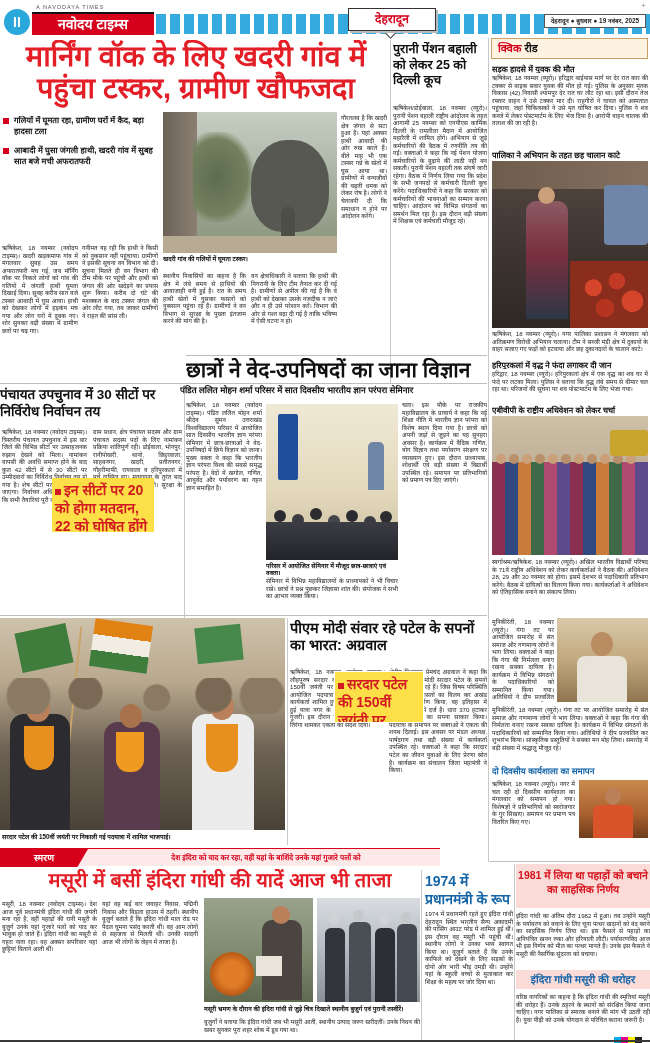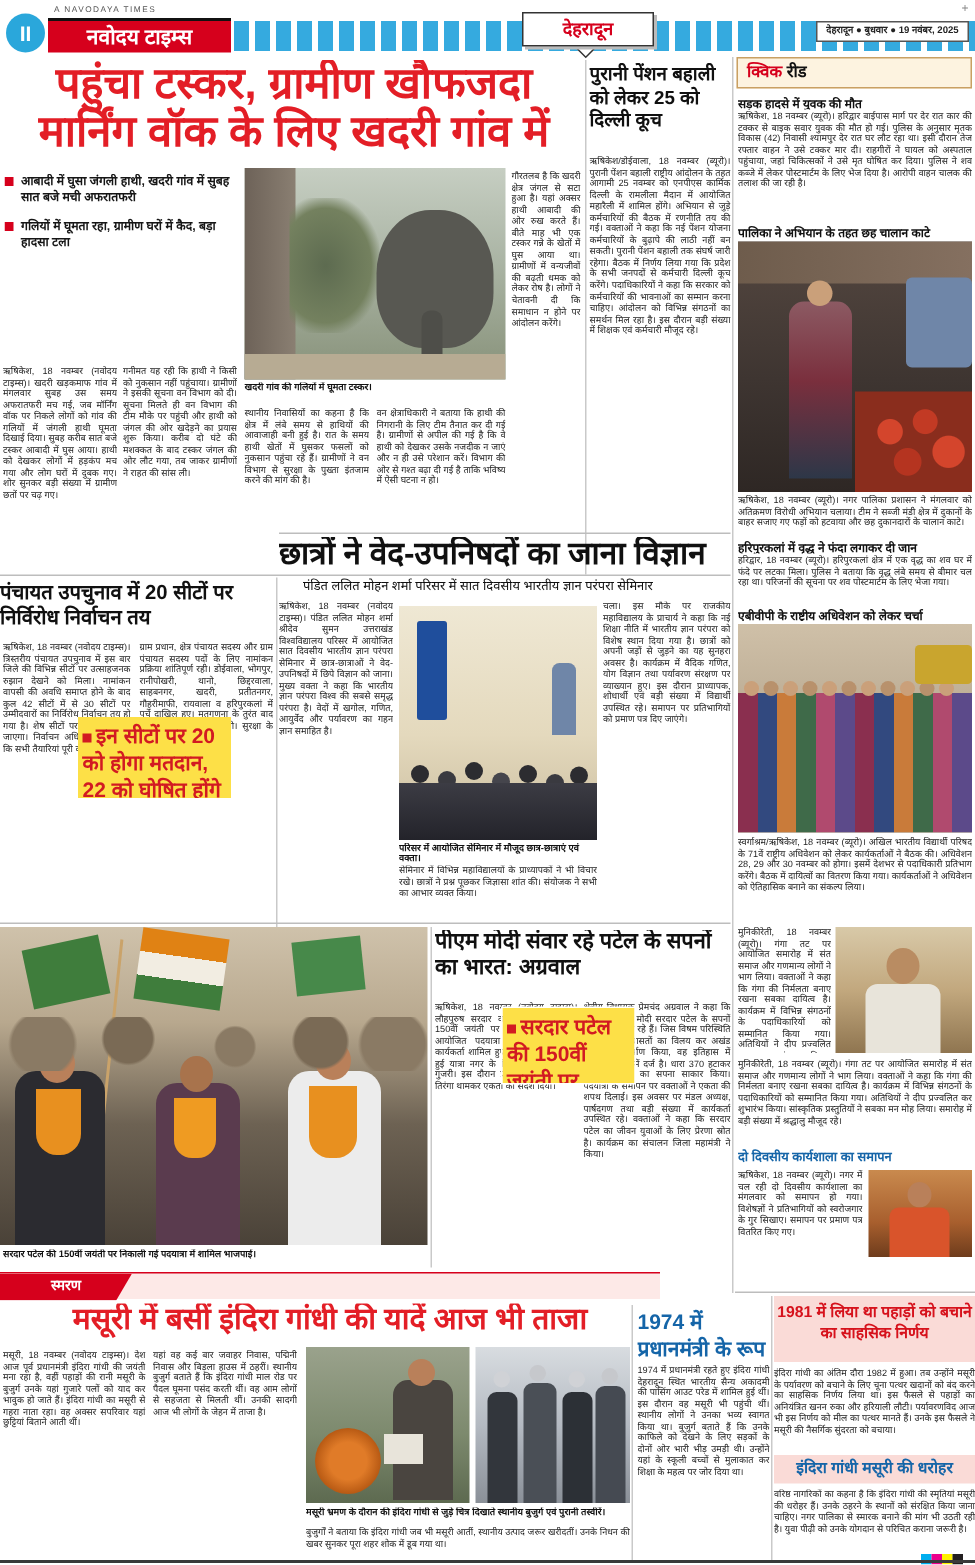--- a/index.html
+++ b/index.html
@@ -33,32 +33,32 @@
 <div class="abs" style="left:348px;top:8px;width:88px;height:23px;background:#fff;border:1px solid #333;box-shadow:2px 2px 0 #bbb;color:#d6001c;font-weight:bold;font-size:12px;text-align:center;line-height:21px;z-index:3;overflow:hidden">
   <span>देहरादून</span>
 </div>
 <div class="abs" style="left:386px;top:28px;width:9px;height:9px;background:#fff;border:1px solid #333;transform:rotate(45deg);z-index:2"></div>
 <div class="abs" style="left:544px;top:14px;width:102px;height:14px;background:#fff;border:1px solid #555;font-size:6.4px;font-weight:bold;color:#222;text-align:center;line-height:12px;z-index:3;overflow:hidden">
   <span style="color:#222">देहरादून ● बुधवार ● 19 नवंबर, 2025</span>
 </div>
 <div class="abs" style="left:641px;top:1px;font-size:8px;color:#888">+</div>
 
 <div class="abs hl-red" style="left:2px;top:40px;width:388px;height:72px;font-size:29px;line-height:1.12">
+  <div>मार्निंग वॉक के लिए खदरी गांव में</div>
   <div>पहुंचा टस्कर, ग्रामीण खौफजदा</div>
-  <div>मार्निंग वॉक के लिए खदरी गांव में</div>
 </div>
 
 <div class="abs" style="left:3px;top:116px;width:155px;height:122px;overflow:hidden">
   <div class="bullet-item">
     <span class="sq"></span>
-    <span>आबादी में घुसा जंगली हाथी, खदरी गांव में सुबह सात बजे मची अफरातफरी</span>
+    <span>गलियों में घूमता रहा, ग्रामीण घरों में कैद, बड़ा हादसा टला</span>
   </div>
   <div class="bullet-item">
     <span class="sq"></span>
-    <span>गलियों में घूमता रहा, ग्रामीण घरों में कैद, बड़ा हादसा टला</span>
+    <span>आबादी में घुसा जंगली हाथी, खदरी गांव में सुबह सात बजे मची अफरातफरी</span>
   </div>
 </div>
 
 <div class="photo" style="left:163px;top:112px;width:174px;height:141px;background:linear-gradient(180deg,#c6cec2 0%,#aab4a4 45%,#879179 100%)">
   <div class="abs" style="left:0;top:0;width:34px;height:141px;background:linear-gradient(90deg,#6d6258,#8a7f72)"></div>
   <div class="abs" style="left:30px;top:20px;width:60px;height:90px;background:radial-gradient(ellipse at 40% 50%,#5d6b50 0%,#74815f 60%,transparent 75%)"></div>
   <div class="abs" style="left:88px;top:28px;width:78px;height:92px;background:#585852;border-radius:46% 46% 40% 40%"></div>
   <div class="abs" style="left:118px;top:95px;width:14px;height:42px;background:#4e4e49;border-radius:6px"></div>
   <div class="abs" style="left:0;top:124px;width:174px;height:17px;background:#b7ab93"></div>
 </div>
@@ -110,31 +110,31 @@
 <div class="abs bt" style="left:492px;top:706px;width:156px;height:56px">मुनिकीरेती, 18 नवम्बर (ब्यूरो)। गंगा तट पर आयोजित समारोह में संत समाज और गणमान्य लोगों ने भाग लिया। वक्ताओं ने कहा कि गंगा की निर्मलता बनाए रखना सबका दायित्व है। कार्यक्रम में विभिन्न संगठनों के पदाधिकारियों को सम्मानित किया गया। अतिथियों ने दीप प्रज्वलित कर शुभारंभ किया। सांस्कृतिक प्रस्तुतियों ने सबका मन मोह लिया। समारोह में बड़ी संख्या में श्रद्धालु मौजूद रहे।</div>
 <div class="abs sh" style="left:492px;top:765px;width:156px;height:11px;font-size:8.6px;color:#1565a8">दो दिवसीय कार्यशाला का समापन</div>
 <div class="photo" style="left:579px;top:780px;width:69px;height:58px;background:linear-gradient(180deg,#c98a4e 0%,#a85f2e 60%,#6e3c1c 100%)">
   <div class="abs" style="left:26px;top:8px;width:16px;height:17px;background:#b9805a;border-radius:50%"></div>
   <div class="abs" style="left:14px;top:25px;width:40px;height:33px;background:#d9542b;border-radius:6px 6px 0 0"></div>
 </div>
 <div class="abs bt" style="left:492px;top:780px;width:83px;height:60px">ऋषिकेश, 18 नवम्बर (ब्यूरो)। नगर में चल रही दो दिवसीय कार्यशाला का मंगलवार को समापन हो गया। विशेषज्ञों ने प्रतिभागियों को स्वरोजगार के गुर सिखाए। समापन पर प्रमाण पत्र वितरित किए गए।</div>
 <div class="abs hline" style="left:490px;top:861px;width:160px;height:1px"></div>
 
 <div class="abs hline" style="left:0;top:383px;width:487px;height:1px"></div>
-<div class="abs hl-dark" style="left:0;top:387px;width:182px;height:36px;font-size:13.5px;line-height:1.25;text-align:left">पंचायत उपचुनाव में 20 सीटों पर निर्विरोध निर्वाचन तय</div>
+<div class="abs hl-dark" style="left:0;top:387px;width:182px;height:36px;font-size:13.5px;line-height:1.25;text-align:left">पंचायत उपचुनाव में 30 सीटों पर निर्विरोध निर्वाचन तय</div>
 <div class="abs bt" style="left:2px;top:428px;width:85px;height:232px">ऋषिकेश, 18 नवम्बर (नवोदय टाइम्स)। त्रिस्तरीय पंचायत उपचुनाव में इस बार जिले की विभिन्न सीटों पर उत्साहजनक रुझान देखने को मिला। नामांकन वापसी की अवधि समाप्त होने के बाद कुल 42 सीटों में से 30 सीटों पर उम्मीदवारों का निर्विरोध निर्वाचन तय हो गया है। शेष सीटों पर मतदान कराया जाएगा। निर्वाचन अधिकारी ने बताया कि सभी तैयारियां पूरी कर ली गई हैं।</div>
 <div class="abs bt" style="left:93px;top:428px;width:89px;height:232px">ग्राम प्रधान, क्षेत्र पंचायत सदस्य और ग्राम पंचायत सदस्य पदों के लिए नामांकन प्रक्रिया शांतिपूर्ण रही। डोईवाला, भोगपुर, रानीपोखरी, थानो, छिद्दरवाला, साहबनगर, खदरी, प्रतीतनगर, गौहरीमाफी, रायवाला व हरिपुरकलां में पर्चे दाखिल हुए। मतगणना के तुरंत बाद परिणाम घोषित किए जाएंगे। सुरक्षा के कड़े इंतजाम रहेंगे।</div>
 <div class="abs pq" style="left:52px;top:478px;width:102px;height:54px;padding:3px">
   <span class="sq"></span><span>इन सीटों पर 20 को होगा मतदान, 22 को घोषित होंगे परिणाम</span>
 </div>
 <div class="abs vline" style="left:184px;top:385px;width:1px;height:277px"></div>
 
 <div class="abs hline" style="left:186px;top:355px;width:301px;height:1px"></div>
 <div class="abs hl-dark" style="left:186px;top:358px;width:301px;height:23px;font-size:21px;line-height:1.1">छात्रों ने वेद-उपनिषदों का जाना विज्ञान</div>
-<div class="abs hl-dark" style="left:202px;top:384px;width:250px;height:13px;font-size:8.6px;font-weight:normal">पंडित ललित मोहन शर्मा परिसर में सात दिवसीय  भारतीय ज्ञान परंपरा सेमिनार</div>
+<div class="abs hl-dark" style="left:180px;top:384px;width:250px;height:13px;font-size:8.6px;font-weight:bold">पंडित ललित मोहन शर्मा परिसर में सात दिवसीय  भारतीय ज्ञान परंपरा सेमिनार</div>
 <div class="abs bt" style="left:186px;top:401px;width:76px;height:211px">ऋषिकेश, 18 नवम्बर (नवोदय टाइम्स)। पंडित ललित मोहन शर्मा श्रीदेव सुमन उत्तराखंड विश्वविद्यालय परिसर में आयोजित सात दिवसीय भारतीय ज्ञान परंपरा सेमिनार में छात्र-छात्राओं ने वेद-उपनिषदों में छिपे विज्ञान को जाना। मुख्य वक्ता ने कहा कि भारतीय ज्ञान परंपरा विश्व की सबसे समृद्ध परंपरा है। वेदों में खगोल, गणित, आयुर्वेद और पर्यावरण का गहन ज्ञान समाहित है।</div>
 <div class="photo" style="left:266px;top:404px;width:132px;height:156px;background:linear-gradient(180deg,#efe8d4 0%,#e4d9bd 55%,#c9bc9e 100%)">
   <div class="abs" style="left:12px;top:10px;width:20px;height:66px;background:#1f4e9c;border-radius:2px"></div>
   <div class="abs" style="left:102px;top:38px;width:16px;height:48px;background:#6f86a8;border-radius:5px 5px 0 0"></div>
   <div class="abs" style="left:8px;top:106px;width:12px;height:12px;border-radius:50%;background:#2c2c30;box-shadow:18px 4px 0 #3a3a40,36px -2px 0 #2c2c30,54px 5px 0 #45454c,72px 0 0 #2c2c30,90px 6px 0 #3a3a40,106px 1px 0 #2c2c30"></div>
   <div class="abs" style="left:0;top:118px;width:132px;height:38px;background:linear-gradient(180deg,#3c3c44,#23232a)"></div>
 </div>
 <div class="abs cap" style="left:266px;top:562px;width:132px;height:13px">परिसर में आयोजित सेमिनार में मौजूद छात्र-छात्राएं एवं वक्ता।</div>
 <div class="abs bt" style="left:266px;top:577px;width:132px;height:35px">सेमिनार में विभिन्न महाविद्यालयों के प्राध्यापकों ने भी विचार रखे। छात्रों ने प्रश्न पूछकर जिज्ञासा शांत की। संयोजक ने सभी का आभार व्यक्त किया।</div>
 <div class="abs bt" style="left:402px;top:401px;width:85px;height:211px">चला। इस मौके पर राजकीय महाविद्यालय के प्राचार्य ने कहा कि नई शिक्षा नीति में भारतीय ज्ञान परंपरा को विशेष स्थान दिया गया है। छात्रों को अपनी जड़ों से जुड़ने का यह सुनहरा अवसर है। कार्यक्रम में वैदिक गणित, योग विज्ञान तथा पर्यावरण संरक्षण पर व्याख्यान हुए। इस दौरान प्राध्यापक, शोधार्थी एवं बड़ी संख्या में विद्यार्थी उपस्थित रहे। समापन पर प्रतिभागियों को प्रमाण पत्र दिए जाएंगे।</div>
@@ -163,20 +163,21 @@
 <div class="abs bt" style="left:290px;top:668px;width:95px;height:176px">ऋषिकेश, 18 नवम्बर (नवोदय टाइम्स)। लौहपुरुष सरदार वल्लभ भाई पटेल की 150वीं जयंती पर भाजपा की ओर से आयोजित पदयात्रा में बड़ी संख्या में कार्यकर्ता शामिल हुए। त्रिवेणी घाट से शुरू हुई यात्रा नगर के विभिन्न मार्गों से होकर गुजरी। इस दौरान प्रतिभागियों ने हाथों में तिरंगा थामकर एकता का संदेश दिया।</div>
 <div class="abs bt" style="left:389px;top:668px;width:98px;height:176px">क्षेत्रीय विधायक प्रेमचंद अग्रवाल ने कहा कि प्रधानमंत्री नरेंद्र मोदी सरदार पटेल के सपनों का भारत संवार रहे हैं। जिस विषम परिस्थिति में पटेल ने रियासतों का विलय कर अखंड भारत का निर्माण किया, वह इतिहास में स्वर्णिम अक्षरों में दर्ज है। धारा 370 हटाकर मोदी ने पटेल का सपना साकार किया। पदयात्रा के समापन पर वक्ताओं ने एकता की शपथ दिलाई। इस अवसर पर मंडल अध्यक्ष, पार्षदगण तथा बड़ी संख्या में कार्यकर्ता उपस्थित रहे। वक्ताओं ने कहा कि सरदार पटेल का जीवन युवाओं के लिए प्रेरणा स्रोत है। कार्यक्रम का संचालन जिला महामंत्री ने किया।</div>
 <div class="abs pq" style="left:335px;top:672px;width:88px;height:50px;padding:3px;outline:1px solid #fff">
   <span class="sq"></span><span>सरदार पटेल की 150वीं जयंती पर निकाली पदयात्रा</span>
 </div>
 
 <div class="abs" style="left:0;top:848px;width:440px;height:18px;background:#fde9e7;border-top:1px solid #d6001c">
   <div class="abs" style="left:0;top:0;width:88px;height:18px;background:#d6001c;color:#fff;font-weight:bold;font-size:9.5px;text-align:center;line-height:18px;clip-path:polygon(0 0,100% 0,88% 100%,0 100%)">
     <span>स्मरण</span>
   </div>
+  <div class="abs" style="left:96px;top:0;width:340px;height:18px;color:#d6001c;font-weight:bold;font-size:7.4px;line-height:18px;text-align:center;overflow:hidden">देश इंदिरा को याद कर रहा, वहीं यहां के बाशिंदे उनके यहां गुजारे पलों को</div>
 </div>
 <div class="abs hl-red" style="left:0;top:869px;width:440px;height:28px;font-size:20px;line-height:1.15">मसूरी में बसीं इंदिरा गांधी की यादें आज भी ताजा</div>
 <div class="abs bt" style="left:2px;top:900px;width:95px;height:138px">मसूरी, 18 नवम्बर (नवोदय टाइम्स)। देश आज पूर्व प्रधानमंत्री इंदिरा गांधी की जयंती मना रहा है, वहीं पहाड़ों की रानी मसूरी के बुजुर्ग उनके यहां गुजारे पलों को याद कर भावुक हो जाते हैं। इंदिरा गांधी का मसूरी से गहरा नाता रहा। वह अक्सर सपरिवार यहां छुट्टियां बिताने आती थीं।</div>
 <div class="abs bt" style="left:102px;top:900px;width:96px;height:138px">यहां वह कई बार जवाहर निवास, पद्मिनी निवास और बिड़ला हाउस में ठहरीं। स्थानीय बुजुर्ग बताते हैं कि इंदिरा गांधी माल रोड पर पैदल घूमना पसंद करती थीं। वह आम लोगों से सहजता से मिलती थीं। उनकी सादगी आज भी लोगों के जेहन में ताजा है।</div>
 
 <div class="photo" style="left:204px;top:898px;width:109px;height:104px;background:linear-gradient(180deg,#9aa28c 0%,#7d8a6e 55%,#5d6a50 100%)">
   <div class="abs" style="left:6px;top:54px;width:44px;height:44px;background:radial-gradient(circle,#e07b28 40%,#b85a14 70%);border-radius:50%"></div>
   <div class="abs" style="left:58px;top:22px;width:40px;height:80px;background:#4a4540;border-radius:10px 10px 0 0"></div>
   <div class="abs" style="left:68px;top:8px;width:18px;height:18px;background:#b9805a;border-radius:50%"></div>
   <div class="abs" style="left:52px;top:58px;width:26px;height:20px;background:#e8e4da"></div>

